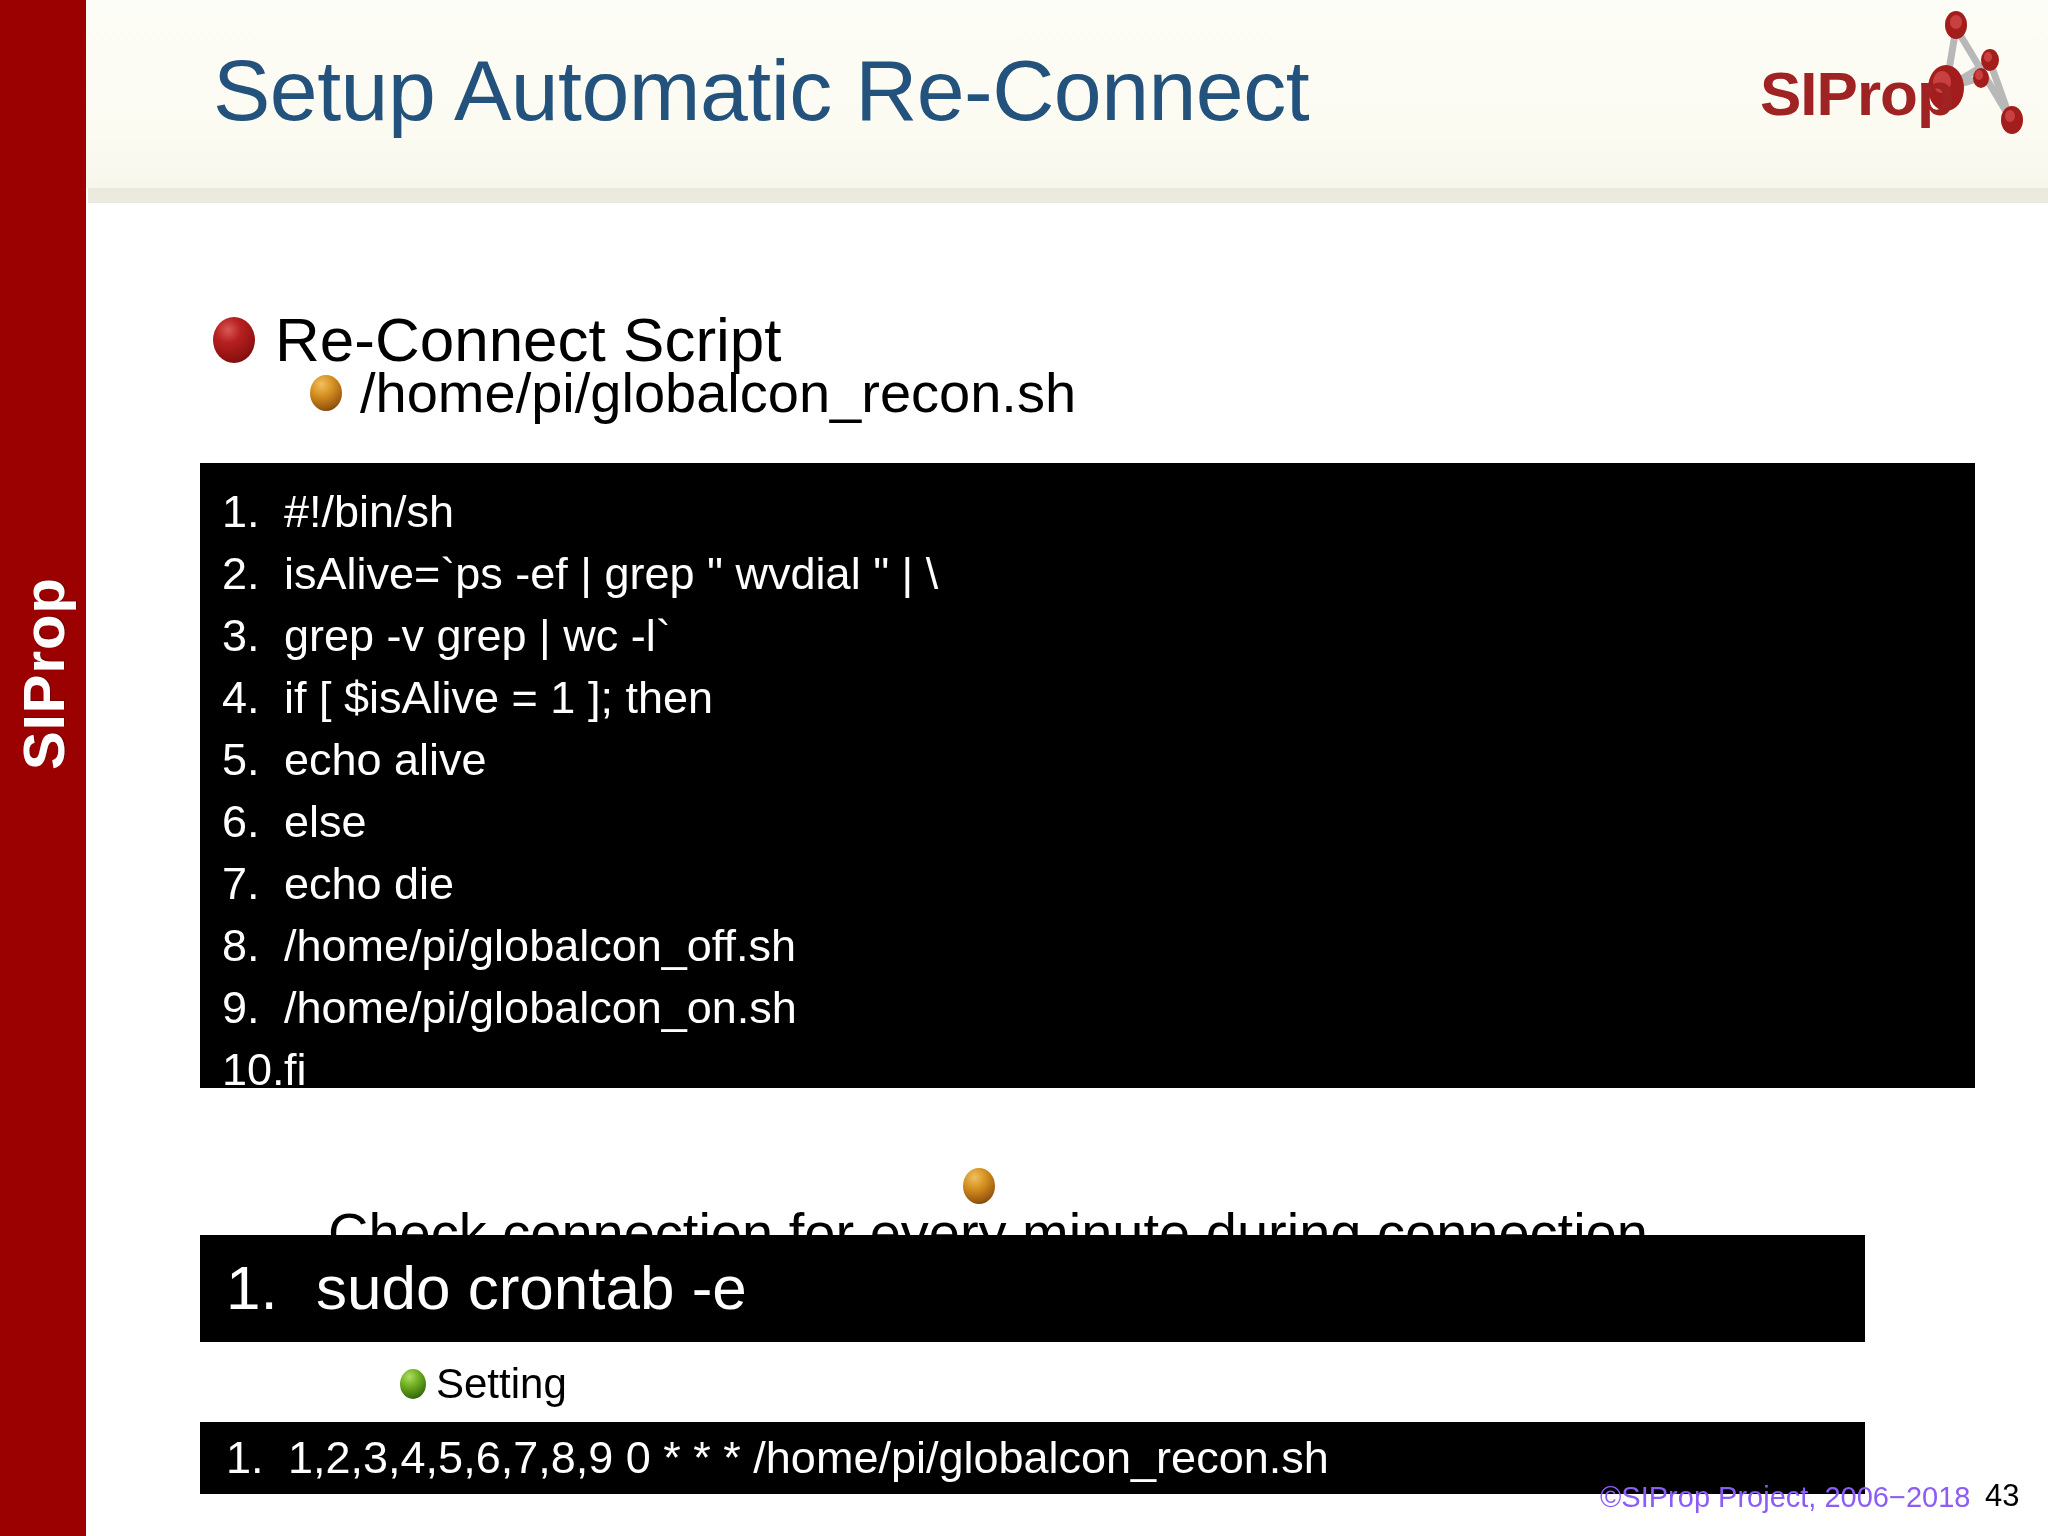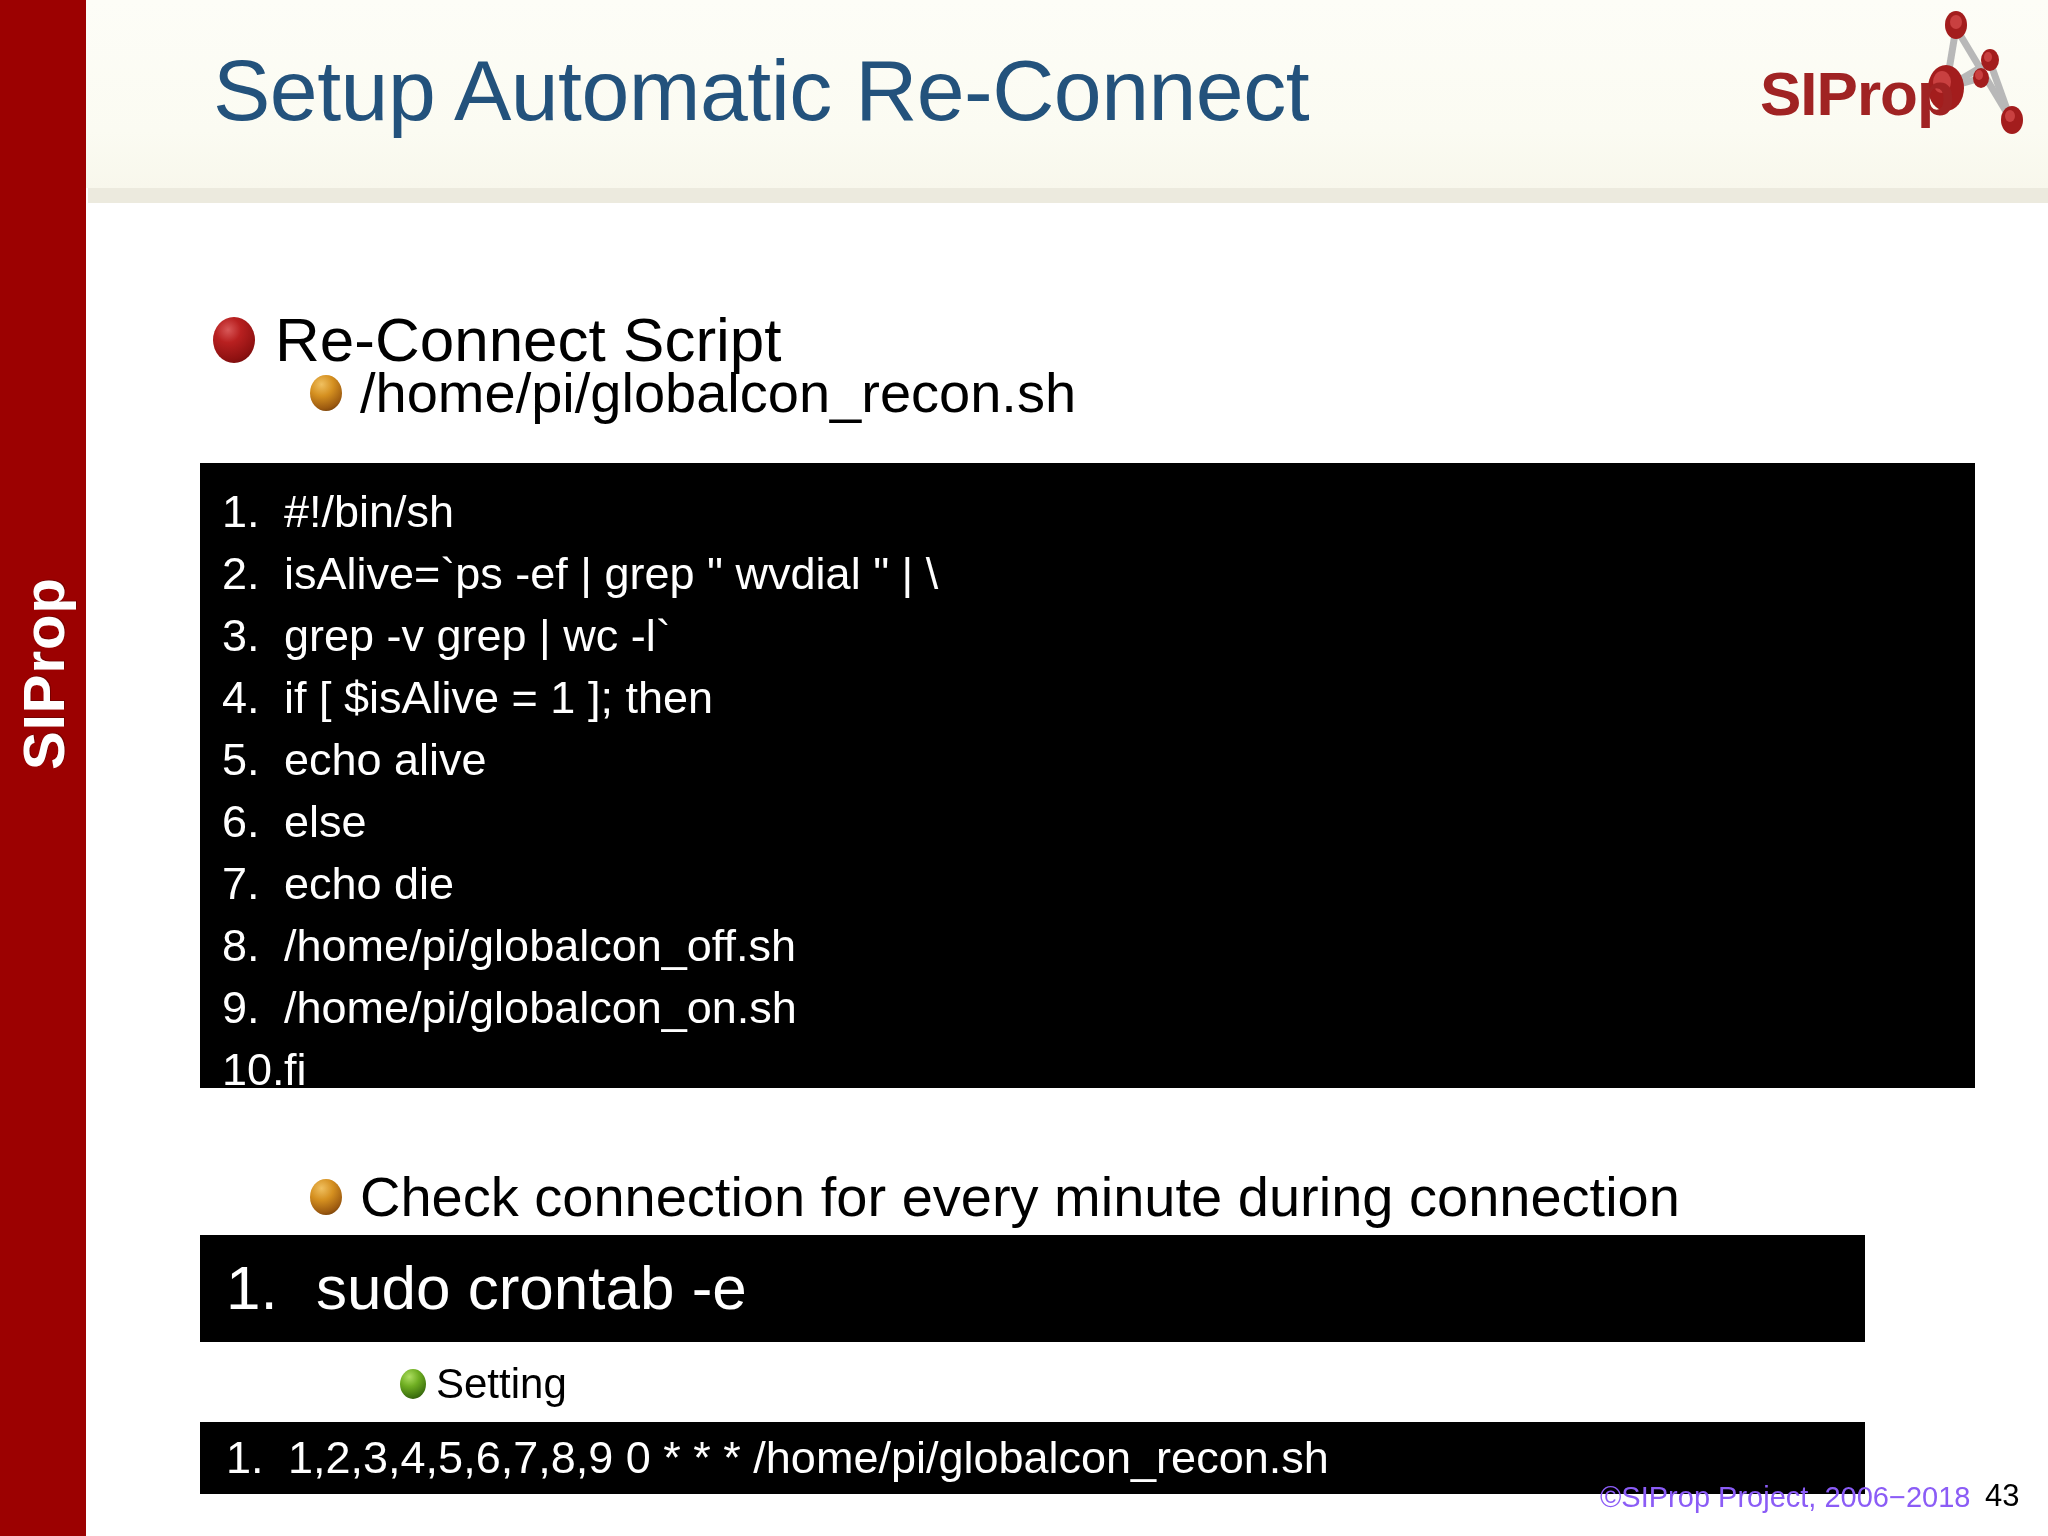--- a/index.html
+++ b/index.html
@@ -281,21 +281,21 @@
       <li><span class="num">4.</span><span class="txt">if [ $isAlive = 1 ]; then</span></li>
       <li><span class="num">5.</span><span class="txt">echo alive</span></li>
       <li><span class="num">6.</span><span class="txt">else</span></li>
       <li><span class="num">7.</span><span class="txt">echo die</span></li>
       <li><span class="num">8.</span><span class="txt">/home/pi/globalcon_off.sh</span></li>
       <li><span class="num">9.</span><span class="txt">/home/pi/globalcon_on.sh</span></li>
       <li><span class="num">10.</span><span class="txt">fi</span></li>
     </ol>
   </div>
 
-  <div class="row" style="left:310px; top:1168px;">
+  <div class="row" style="left:310px; top:1168px;flex-direction:column;">
     <span class="bullet bullet-gold"></span>
     <span class="lvl2-text">Check connection for every minute during connection</span>
   </div>
 
   <div class="codebox" id="code-crontab">
     <ol>
       <li><span class="num">1.</span><span class="txt">sudo crontab -e</span></li>
     </ol>
   </div>
 

